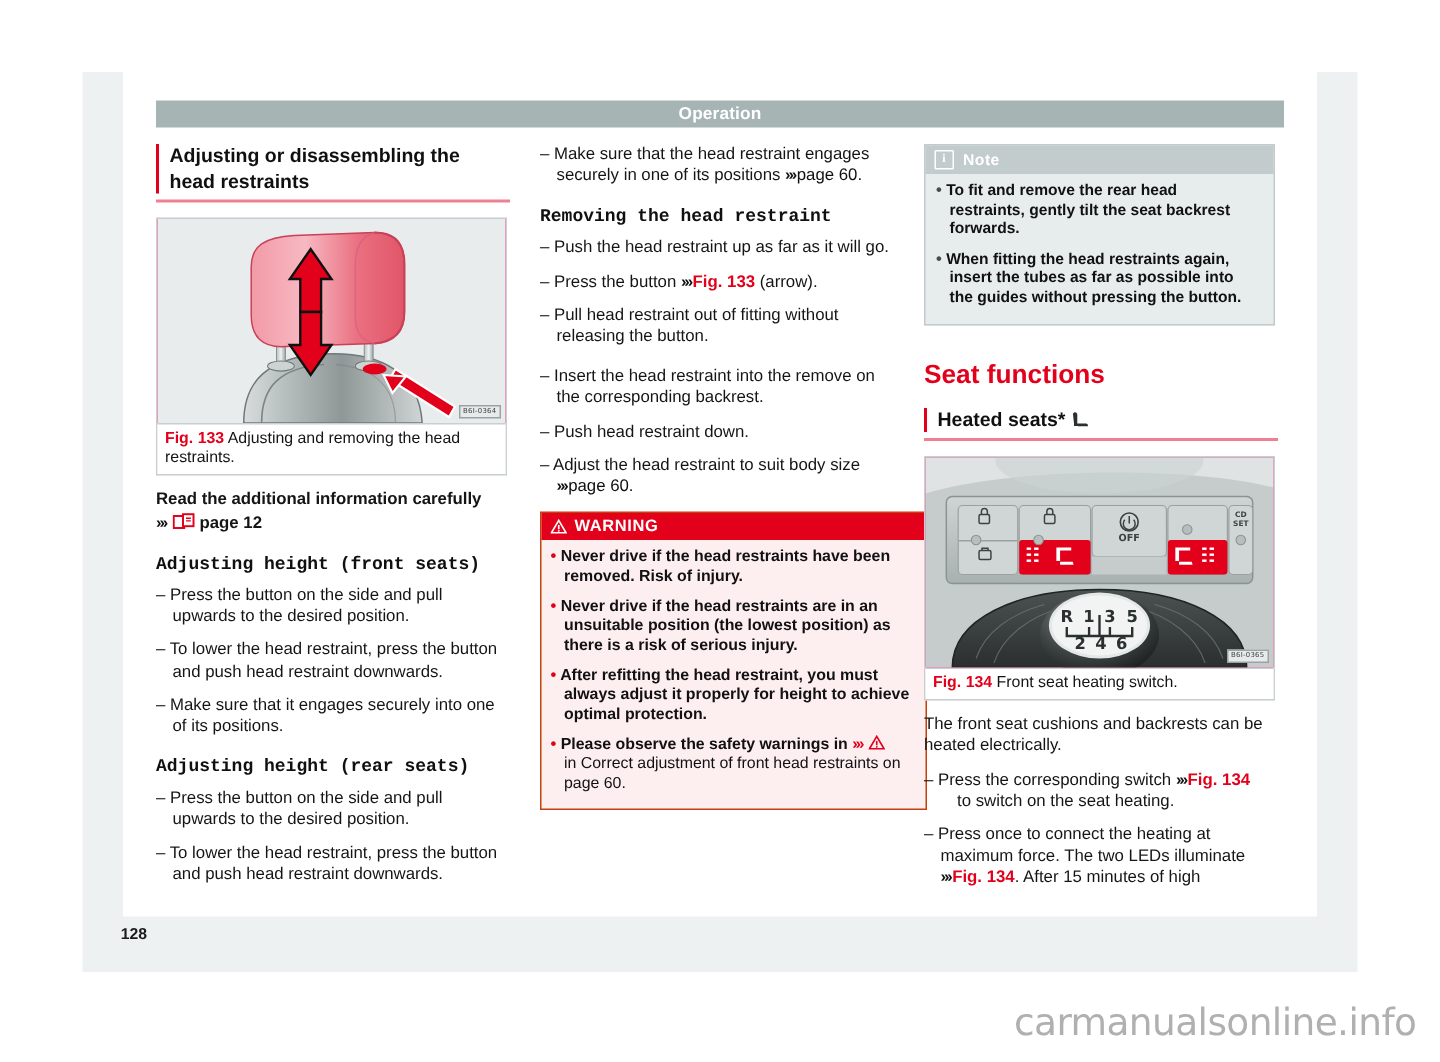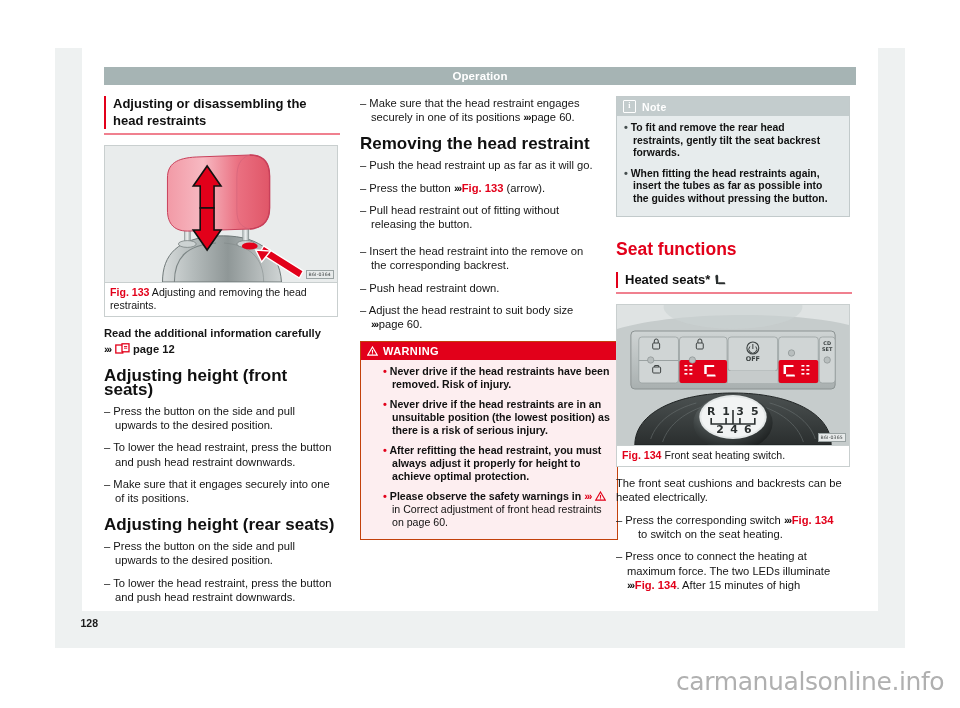--- a/index.html
+++ b/index.html
@@ -95,25 +95,26 @@
     font-size: 11.2px;
     line-height: 14.2px;
     color: #151515;
     margin: 0 0 8px 0;
     padding-left: 11px;
     text-indent: -11px;
   }
   .dash-item .ind { padding-left: 11px; display: inline; }
 
   h2.sub {
-    font-size: 17px;
+    font-size: 12px;
     font-weight: bold;
     color: #101010;
     margin: 0 0 7px 0;
     line-height: 14px;
+    font-family: Liberation Mono, monospace;
   }
 
   
   .head-rule {
     margin: 0 0 10px 0;
   }
   .head-rule .htxt {
     font-size: 13px;
     font-weight: bold;
     color: #101010;
@@ -192,21 +193,21 @@
     color: #ffffff;
     font-size: 11px;
     font-weight: bold;
     padding: 3px 5px 3px 6px;
     letter-spacing: .4px;
     display: flex;
     align-items: center;
     gap: 5px;
   }
   .warnbox .wbody {
-    padding: 5px 7px 3px 22px;
+    padding: 5px 7px 3px 6px;
   }
   .warnbox .wbody p {
     font-size: 10.6px;
     line-height: 13px;
     font-weight: bold;
     color: #111111;
     margin: 0 0 7px 0;
     padding-left: 9px;
     text-indent: -9px;
   }

